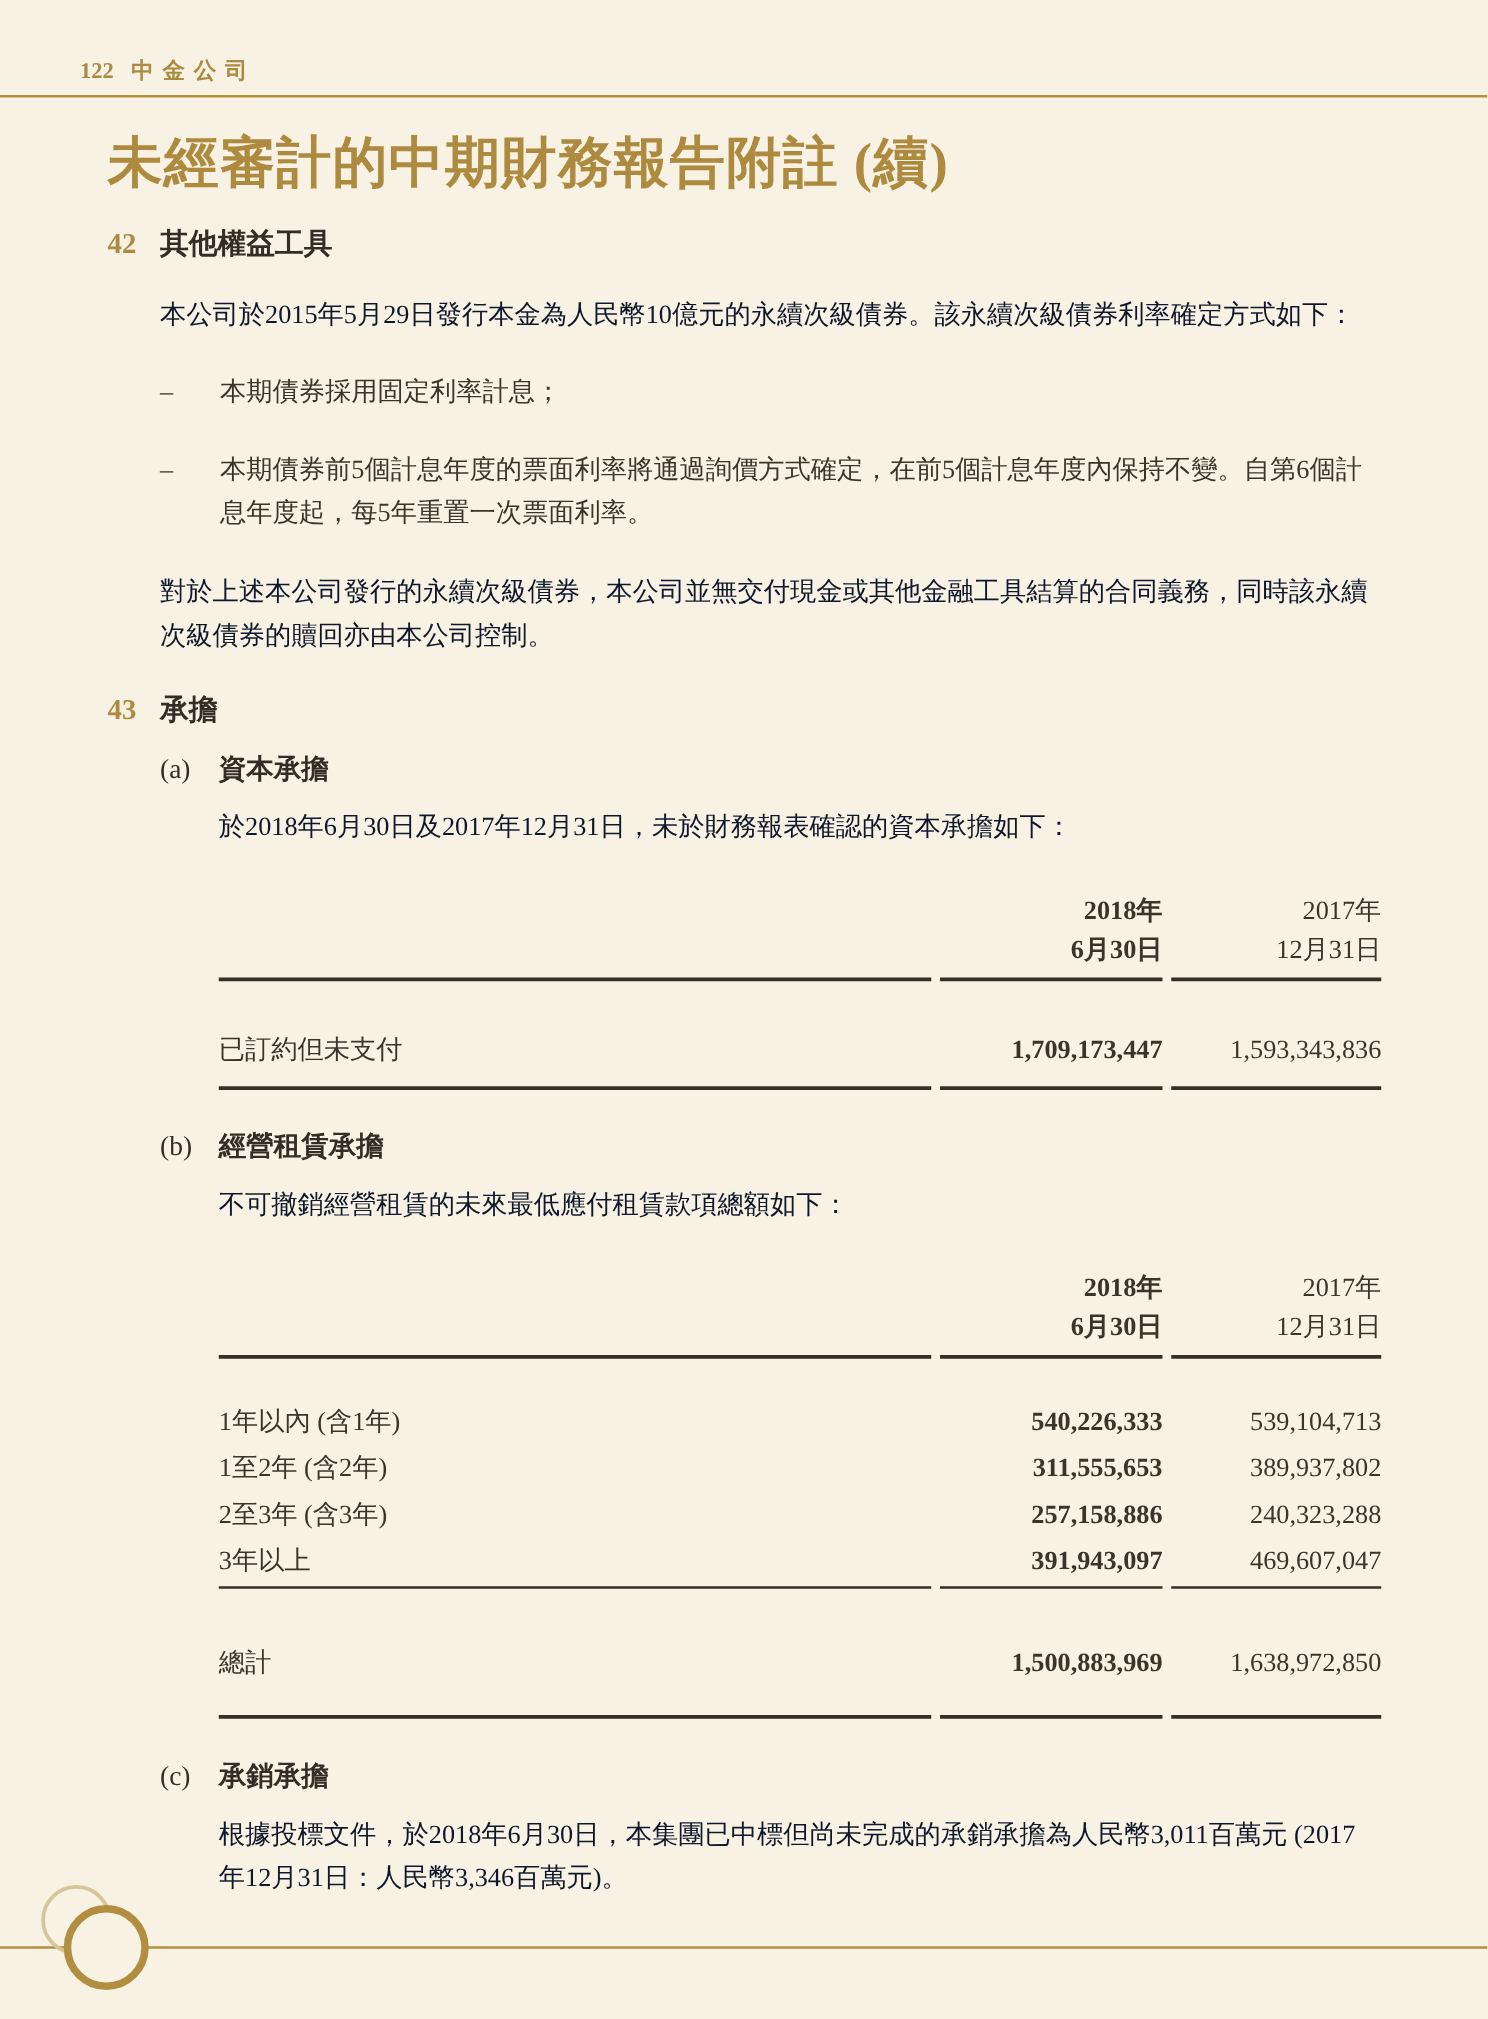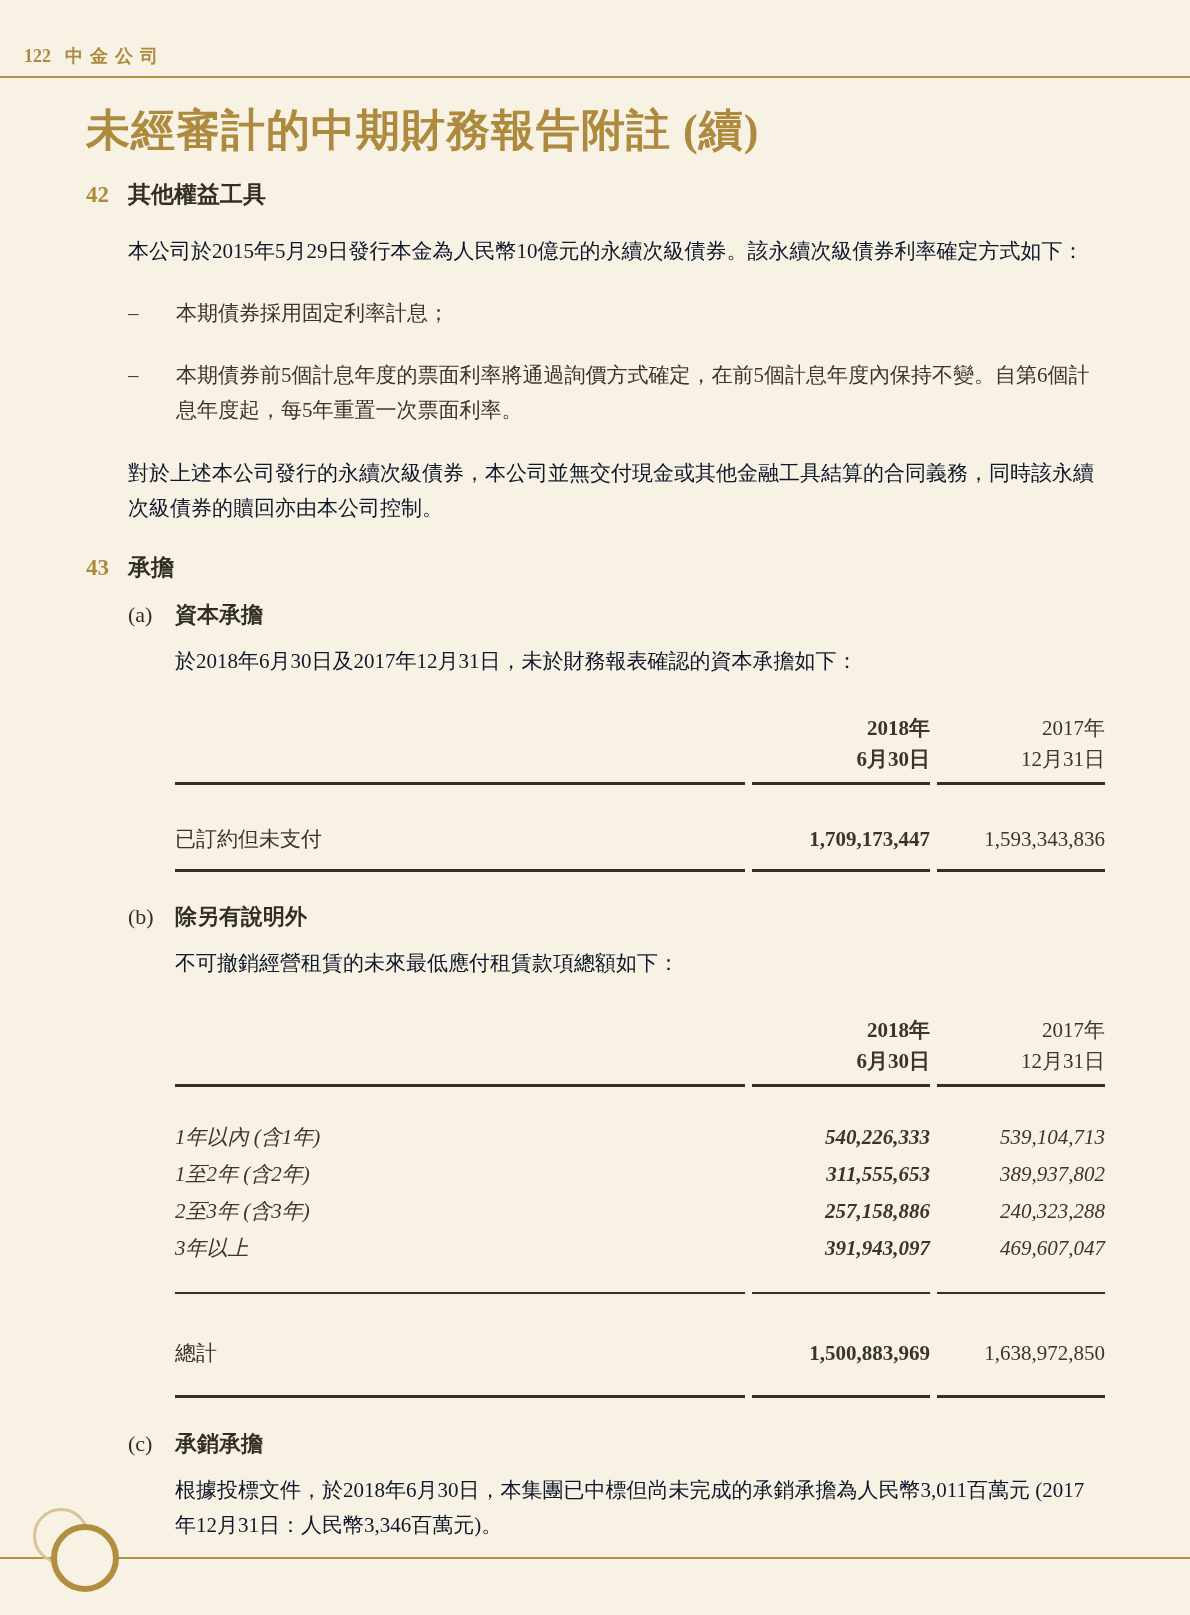--- a/index.html
+++ b/index.html
@@ -6,21 +6,21 @@
   body{
     width:1190px;height:1615px;
     background:#f8f2e5;
     font-family:"Liberation Serif","DejaVu Serif",serif;
     color:#3a352b;
     position:relative;
     overflow:hidden;
   }
   
   .pagehead{
-    padding:44px 0 0 24px;
+    padding:44px 0 0 64px;
     color:#ab8a42;
     font-size:18px;
     font-weight:600;
   }
   .pagehead .company{letter-spacing:7px;margin-left:14px;}
   .headrule{
     margin-top:8px;
     height:2px;background:#b3913f;width:100%;
   }
   
@@ -160,21 +160,21 @@
                 <div></div>
                 <div></div>
               </div>
           </div>
         </div>
       </div>
 
       <div class="subsec" style="margin-top:30px;">
         <div class="subsec-head">
           <span class="subsec-label">(b)</span>
-          <span class="subsec-title">除另有說明外</span>
+          <span class="subsec-title">經營租賃承擔</span>
         </div>
         <div class="subsec-body">
           <div class="para">不可撤銷經營租賃的未來最低應付租賃款項總額如下：</div>
 
           <div class="fintable">
             <div class="t-row t-head">
               <div></div>
               <div class="t-col-r b">
                 <div class="hl">2018年</div>
                 <div class="hl">6月30日</div>
@@ -182,21 +182,21 @@
               <div class="t-col-r">
                 <div class="hl">2017年</div>
                 <div class="hl">12月31日</div>
               </div>
             </div>
             <div class="t-row t-rule">
                 <div></div>
                 <div></div>
                 <div></div>
               </div>
-            <div class="t-body" style="padding:32px 0 25px 0;font-style:italic;">
+            <div class="t-body" style="padding:32px 0 2px 0;">
               <div class="t-row">
                 <div>1年以內 (含1年)</div>
                 <div class="t-col-r b">540,226,333</div>
                 <div class="t-col-r">539,104,713</div>
               </div>
               <div class="t-row">
                 <div>1至2年 (含2年)</div>
                 <div class="t-col-r b">311,555,653</div>
                 <div class="t-col-r">389,937,802</div>
               </div>

